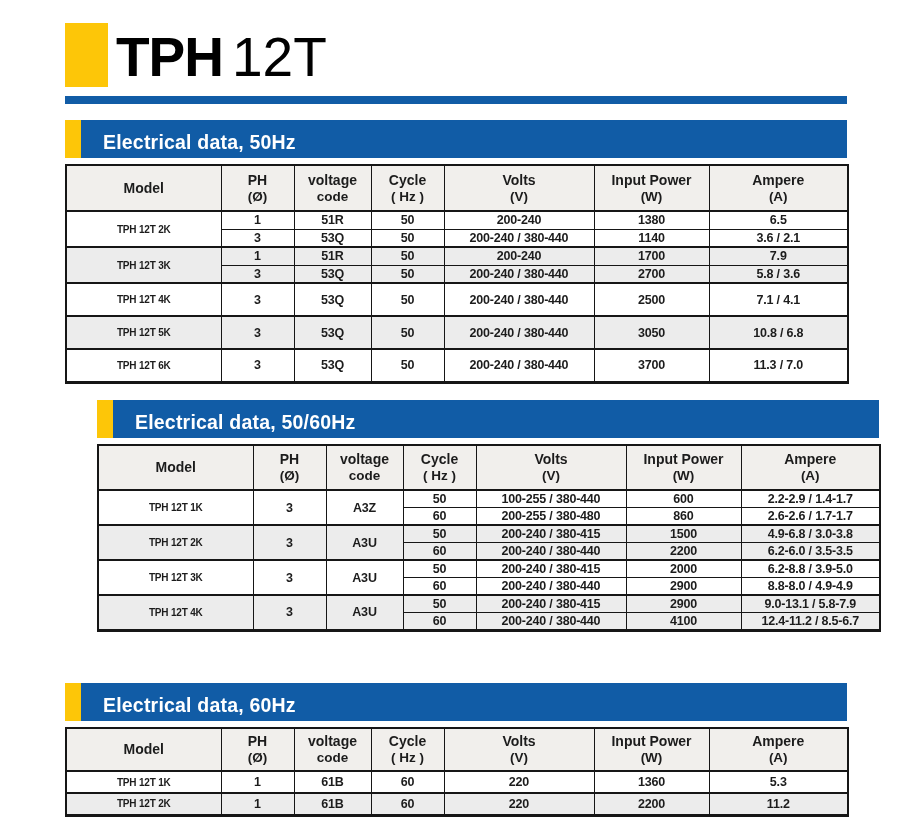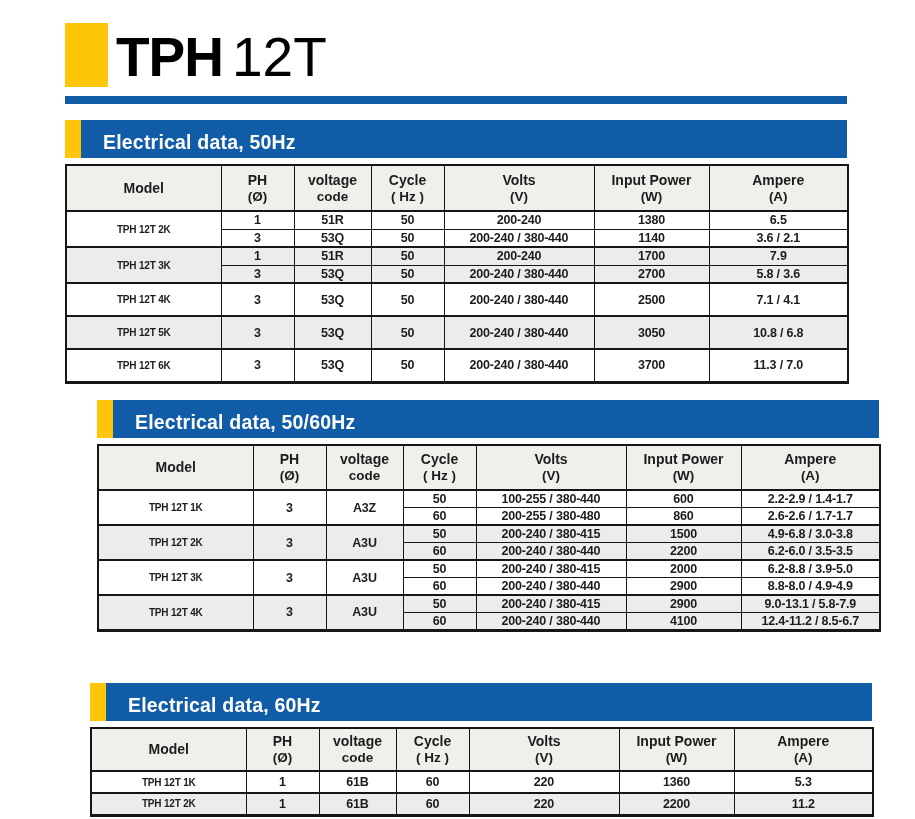--- a/index.html
+++ b/index.html
@@ -26,21 +26,21 @@
   .page-title .variant { font-weight:normal; margin-left:9px; letter-spacing:0; }
   .title-divider {
     position:absolute; left:65px; top:96px; width:782px; height:8px;
     background:#115CA6;
   }
 
   
   .section { position:absolute; left:65px; width:784px; }
   #section-50hz   { top:120px; }
   #section-5060hz { top:400px;padding-left:32px; }
-  #section-60hz   { top:683px;margin-left:25px; }
+  #section-60hz   { top:683px; }
 
   .section-bar {
     position:relative; width:782px; height:38px; background:#115CA6;
   }
   .section-bar .accent {
     position:absolute; left:0; top:0; width:16px; height:38px; background:#FDC608;
   }
   .section-bar .bar-title {
     position:absolute; left:38px; top:4px; height:38px; line-height:37px;
     color:#ffffff; font-size:19.5px; font-weight:bold; letter-spacing:0.2px;

